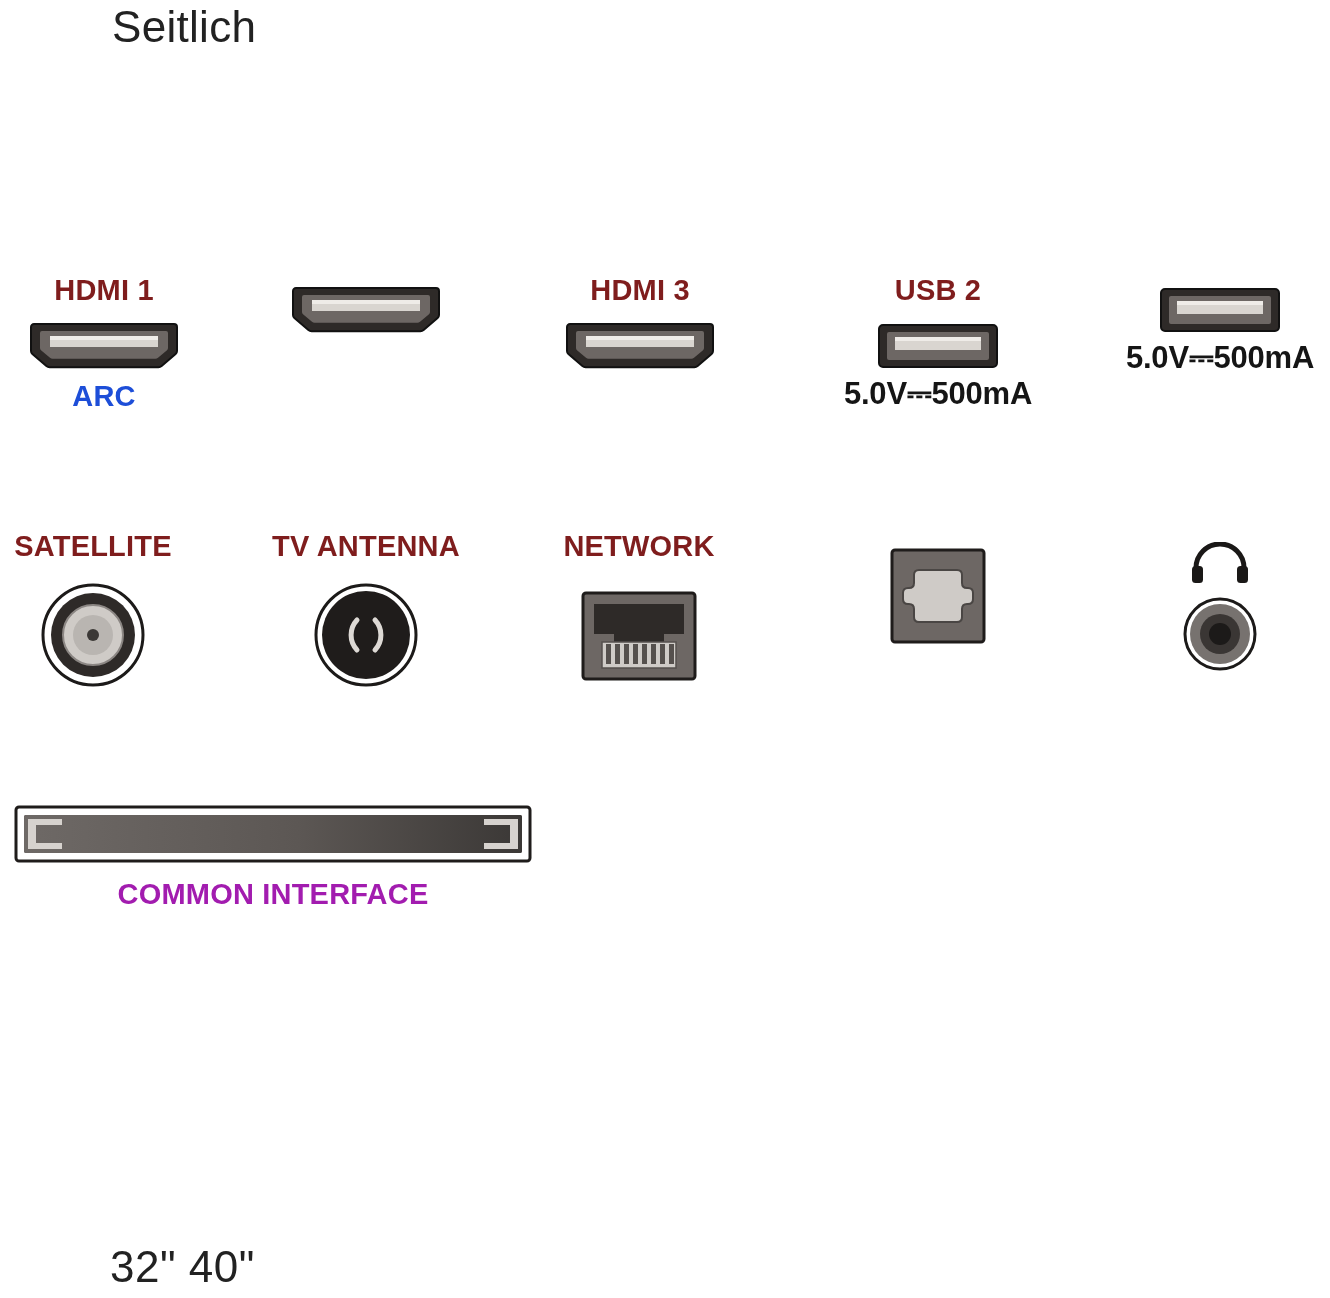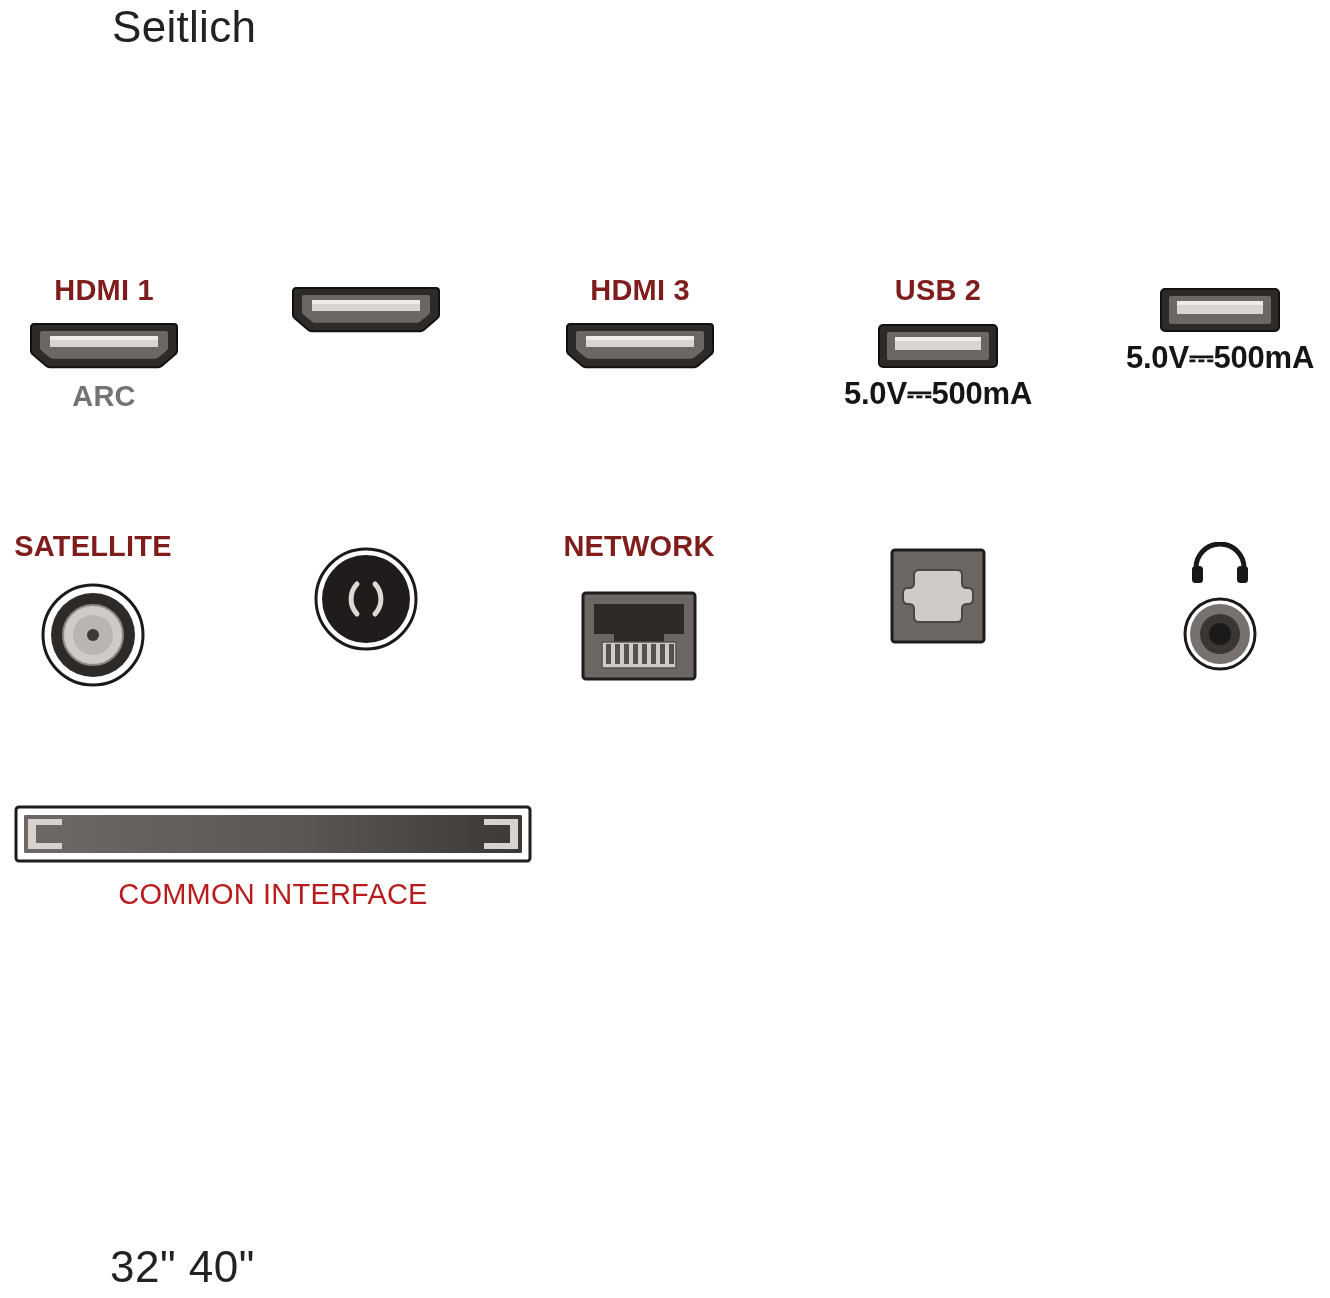--- a/index.html
+++ b/index.html
@@ -36,21 +36,21 @@
     font-size: 29px;
     font-weight: 600;
     color: #7f1d1d;
     white-space: pre-line;
     line-height: 1.25;
     letter-spacing: 0.2px;
   }
   .port-sublabel {
     font-size: 29px;
     font-weight: 600;
-    color: #737373;
+    color: #1d4ed8;
     letter-spacing: 0.2px;
     margin-top: 6px;
   }
   .port-spec {
     font-size: 31px;
     font-weight: 700;
     color: #151515;
     margin-top: 6px;
     letter-spacing: -0.2px;
     white-space: nowrap;
@@ -97,22 +97,22 @@
     width: 518px;
     height: 58px;
   }
   #ci-label {
     position: absolute;
     left: 14px;
     top: 878px;
     width: 518px;
     text-align: center;
     font-size: 29px;
-    font-weight: 400;
-    color: #b91c1c;
+    font-weight: 700;
+    color: #a21caf;
     letter-spacing: 0.2px;
   }
 
   
   #size-note {
     position: absolute;
     left: 110px;
     top: 1242px;
     font-size: 44px;
     font-weight: 400;
@@ -207,20 +207,21 @@
         <circle cx="53" cy="53" r="42" fill="#2e2a28"></circle>
         <circle cx="53" cy="53" r="30" fill="#cfcbc7" stroke="#8b8683" stroke-width="2"></circle>
         <circle cx="53" cy="53" r="20" fill="#b9b5b1"></circle>
         <circle cx="53" cy="53" r="6" fill="#3b3836"></circle>
       </svg>
     </div>
   </div>
 </div>
 
 <div class="port" style="left:252px; top:528px; width:228px;">
+  <div class="port-label">TV ANTENNA</div>
   <div class="graphic-wrap" style="margin-top:18px;">
     <div class="ant">
       <svg viewBox="0 0 106 106" width="106" height="106" aria-hidden="true">
         <circle cx="53" cy="53" r="50" fill="#ffffff" stroke="#1c1a19" stroke-width="3"></circle>
         <circle cx="53" cy="53" r="44" fill="#1f1c1b"></circle>
         <path d="M44 38 a22 22 0 0 0 0 30" fill="none" stroke="#ddd9d5" stroke-width="5" stroke-linecap="round"></path>
         <path d="M62 38 a22 22 0 0 1 0 30" fill="none" stroke="#ddd9d5" stroke-width="5" stroke-linecap="round"></path>
       </svg>
     </div>
   </div>

